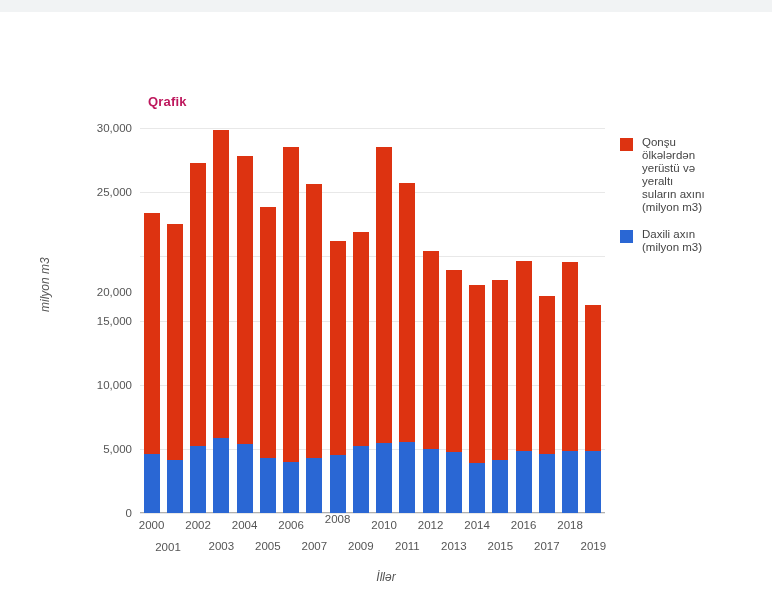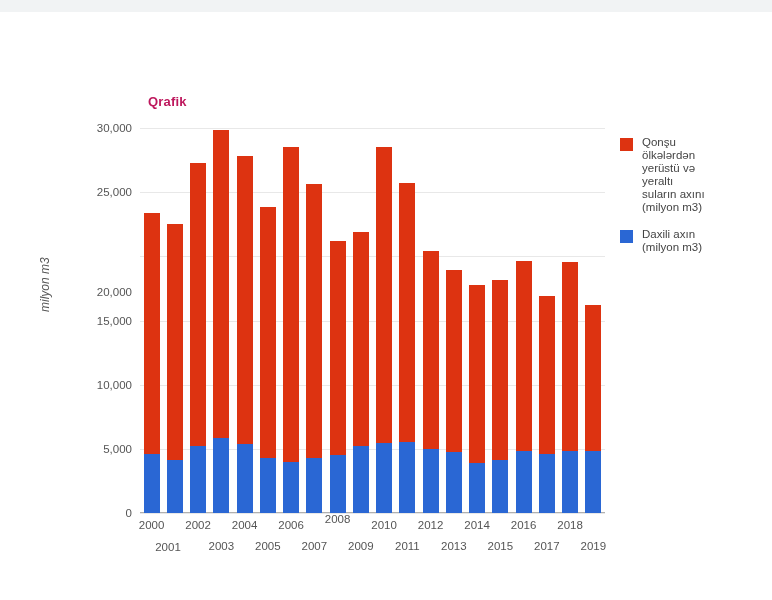--- a/index.html
+++ b/index.html
@@ -259,20 +259,21 @@
         <div class="bar-seg" style="bottom: 61.6px; height: 189.292px; background: rgb(221, 51, 17);"></div>
       </div>
       <div class="xtick" style="left: 430.125px; margin-top: 6px; text-align: right;">2018</div>
       <div class="bar-group" style="left: 445.375px; height: 385px;">
         <div class="bar-seg" style="bottom: 0px; height: 62.2417px; background: rgb(42, 103, 212);"></div>
         <div class="bar-seg" style="bottom: 62.2417px; height: 145.658px; background: rgb(221, 51, 17);"></div>
       </div>
       <div class="xtick" style="left: 453.375px; margin-top: 27px;">2019</div>
     </div>
 
+  <div id="xlabel">İllər</div>
 
   <div id="legend">
       <div class="legend-item">
         <span class="legend-swatch" style="background: rgb(221, 51, 17);"></span>
         <span class="legend-label">Qonşu
 ölkələrdən
 yerüstü və
 yeraltı
 suların axını
 (milyon m3)</span>

